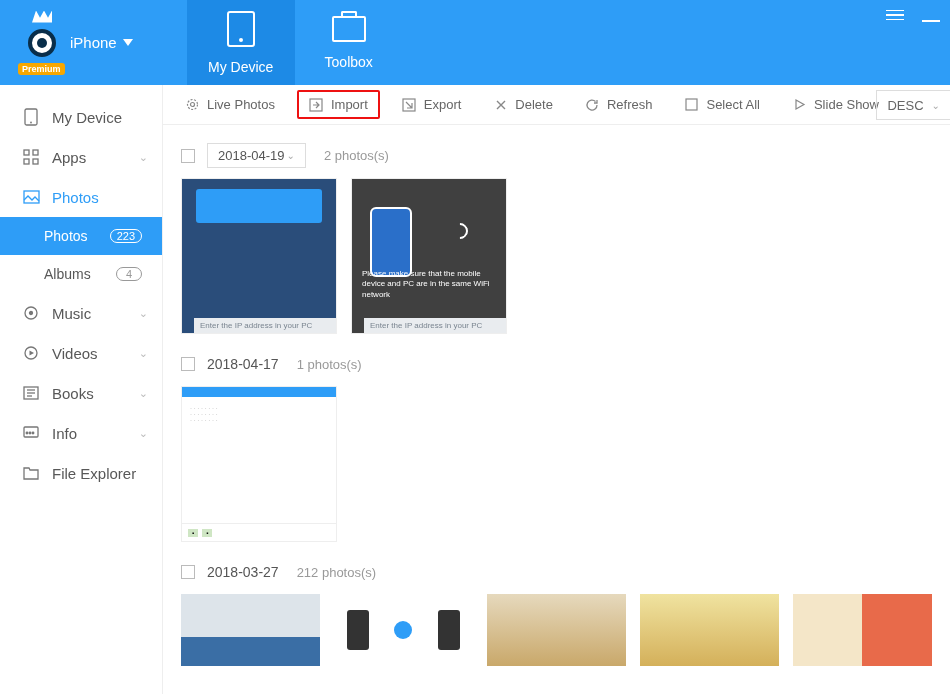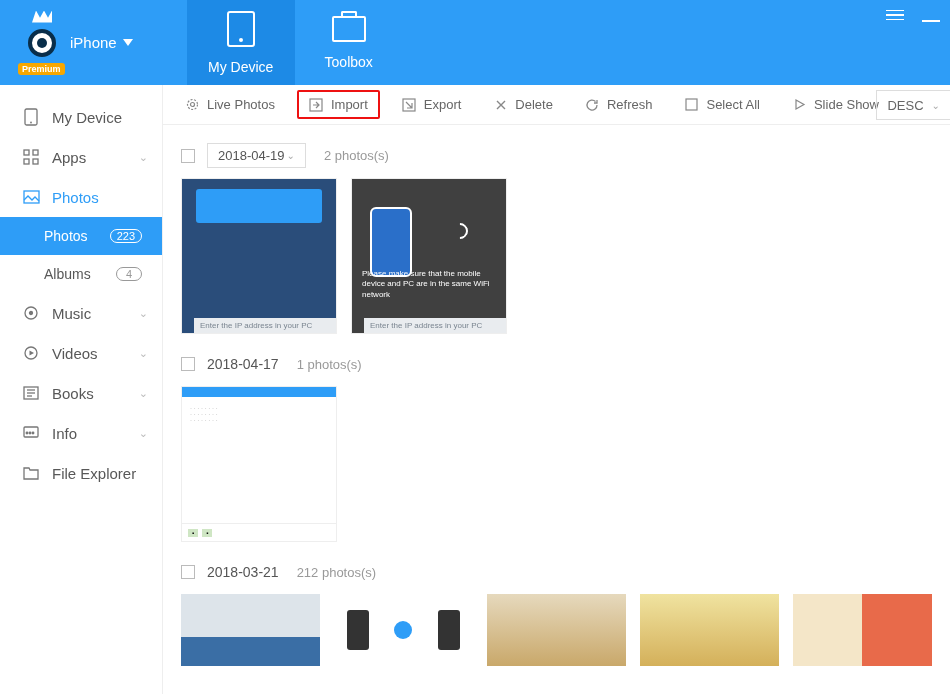--- a/index.html
+++ b/index.html
@@ -352,21 +352,21 @@
           <div class="mid">· · · · · · · ·<br>· · · · · · · ·<br>· · · · · · · ·</div>
           <div class="bot">
               <span>▪</span>
               <span>▪</span>
             </div>
         </div>
       </div>
 
       <div class="section-hdr">
         <div class="chk"></div>
-        <div class="date-plain">2018-03-21</div>
+        <div class="date-plain">2018-03-27</div>
         <span class="count">212 photos(s)</span>
       </div>
       <div class="row-thumbs">
         <div class="rt rt1"></div>
         <div class="rt rt2">
             <div class="p"></div>
             <div class="c"></div>
             <div class="p"></div>
           </div>
         <div class="rt rt3"></div>

